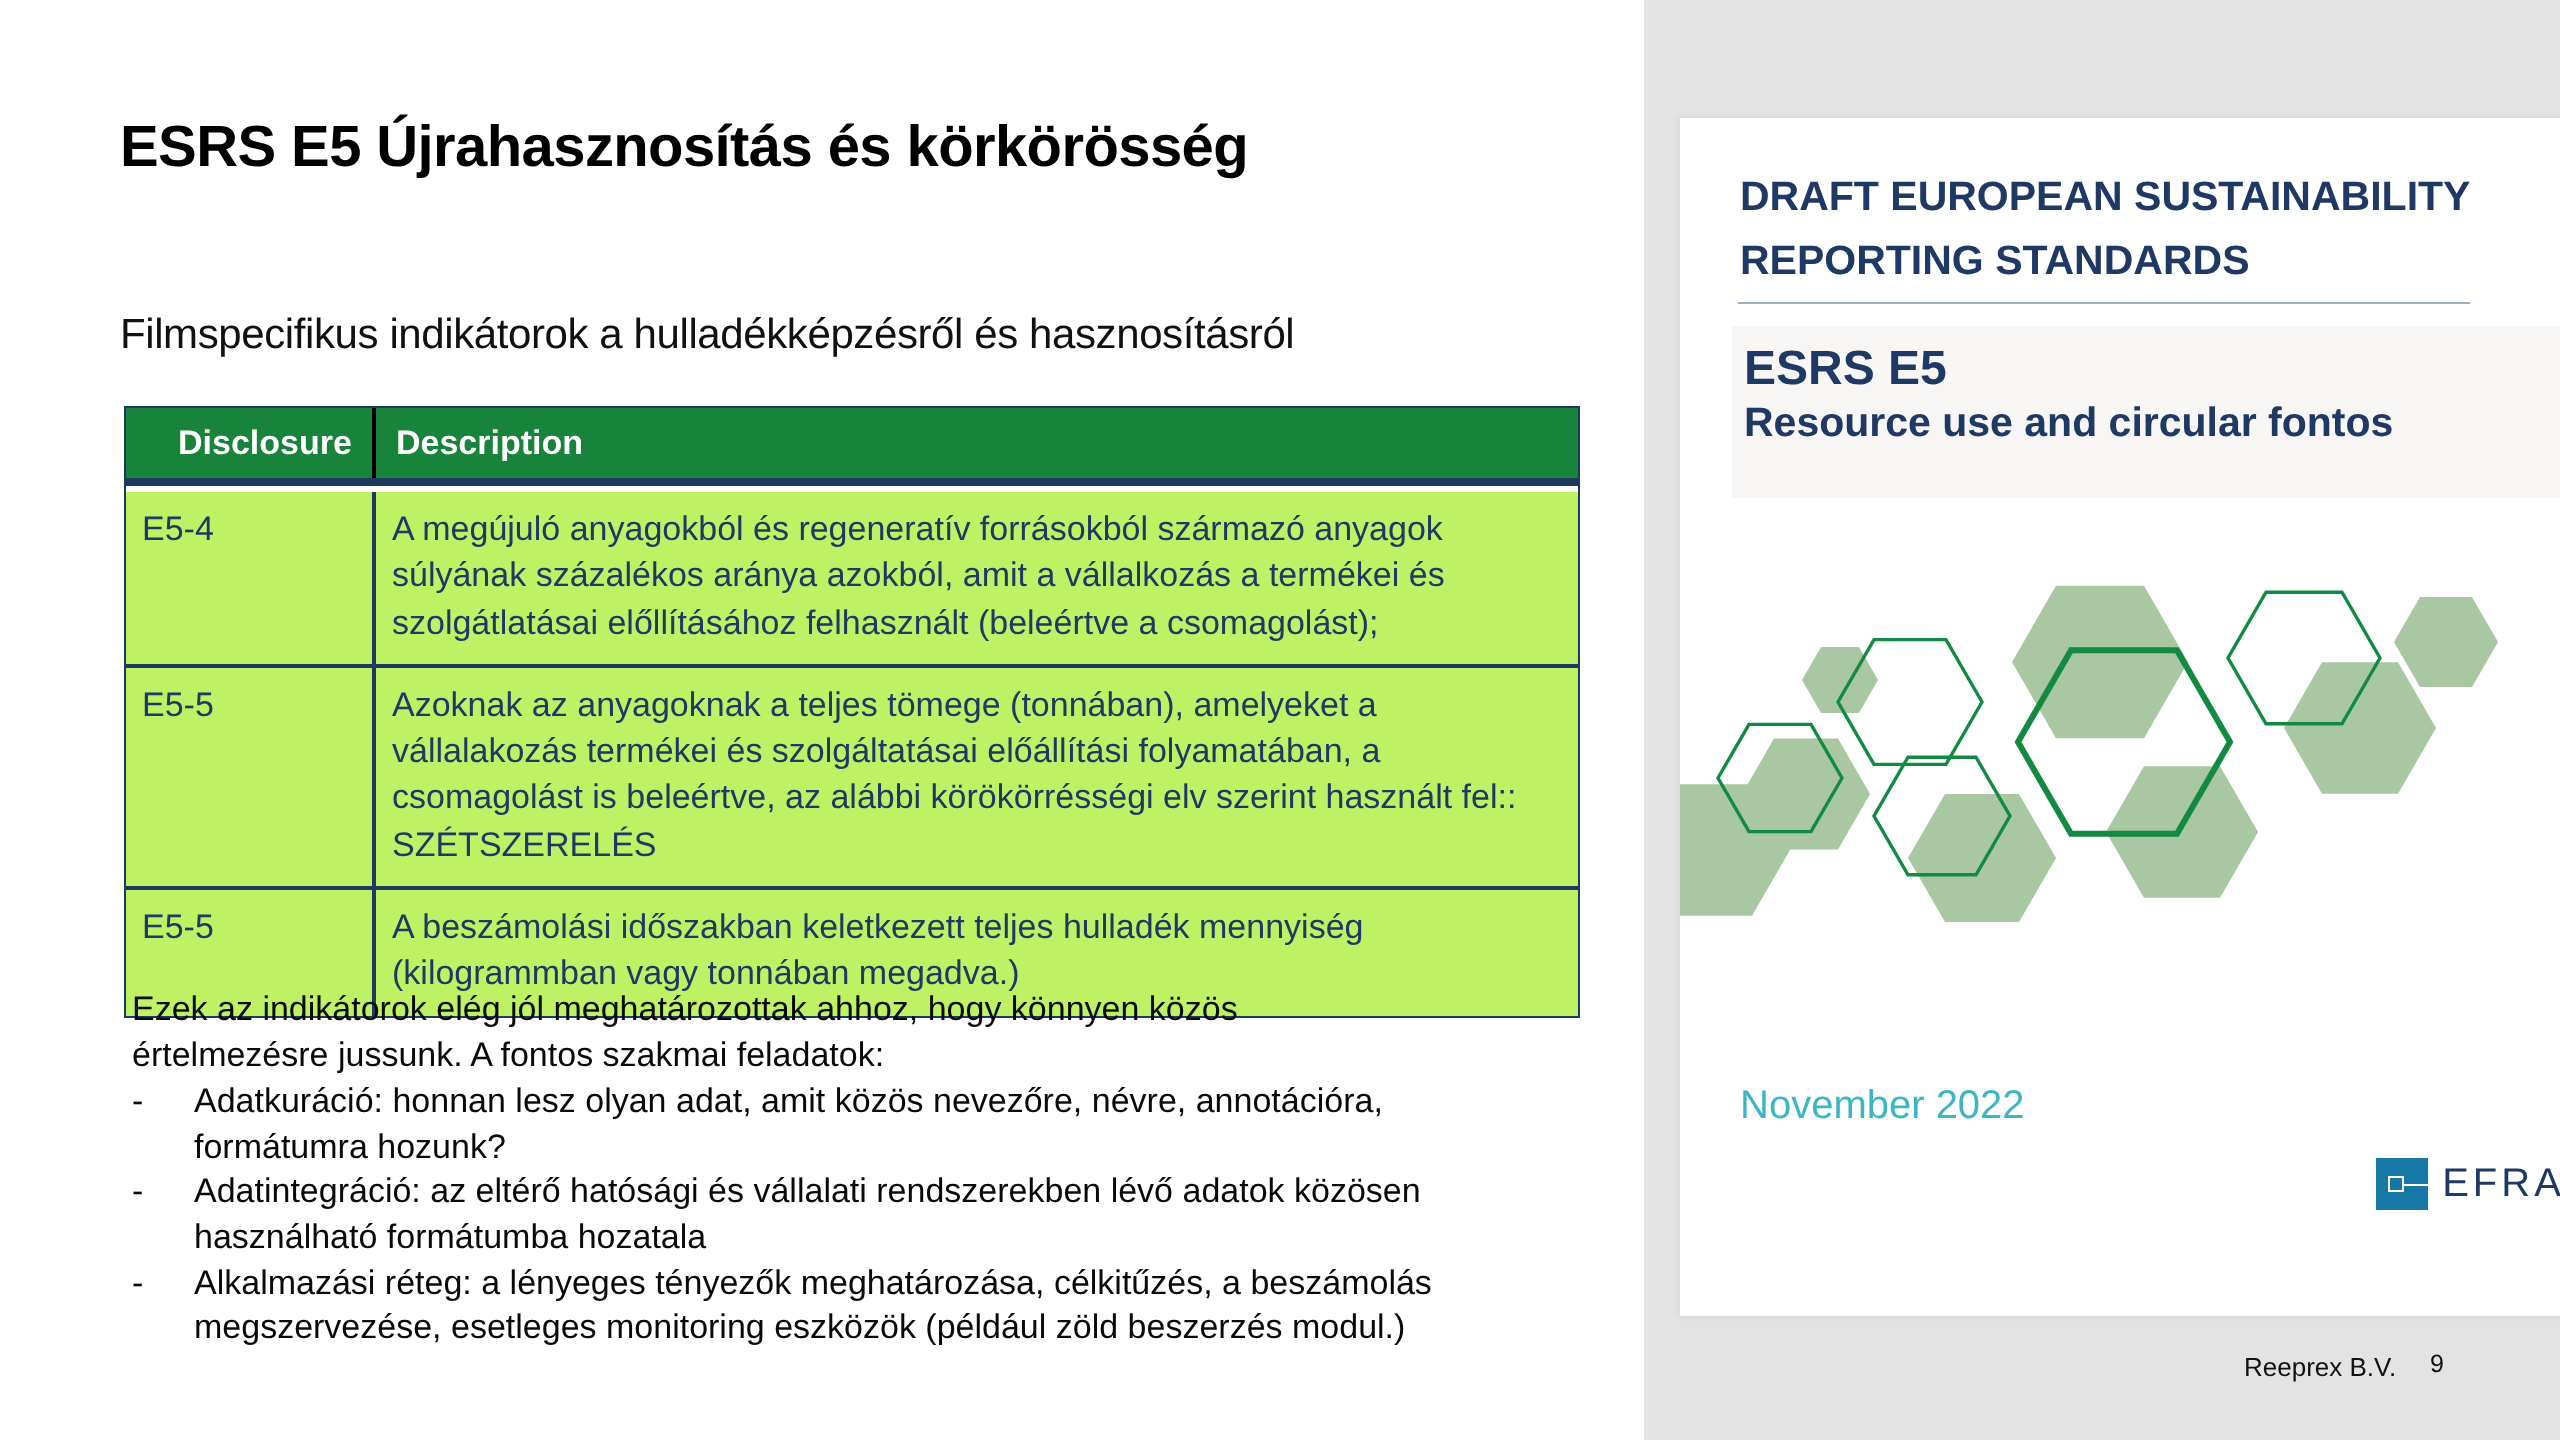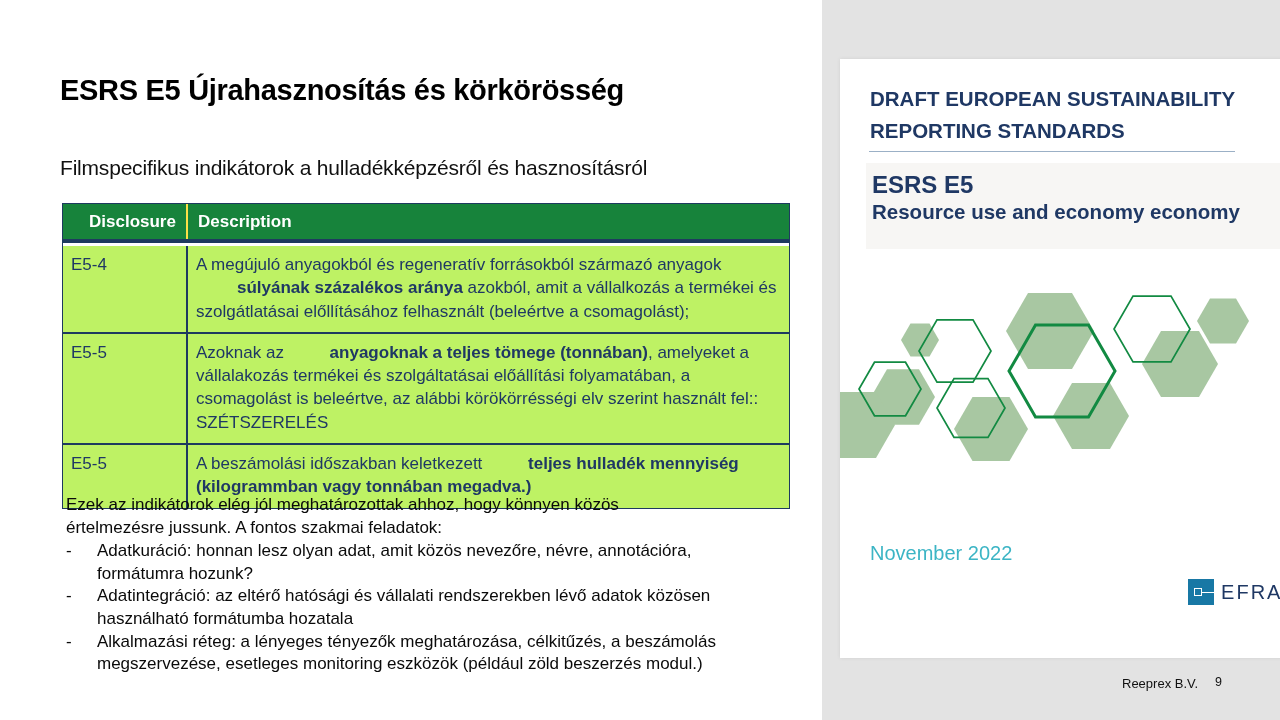--- a/index.html
+++ b/index.html
@@ -5,48 +5,48 @@
   * { margin:0; padding:0; box-sizing:border-box; }
   html,body { width:1280px; height:720px; }
   body {
     font-family:"Liberation Sans", sans-serif;
     background:#ffffff;
     position:relative;
     overflow:hidden;
   }
   
   .slide-title {
-    position:absolute; left:60px; top:74px;
+    position:absolute; left:60px; top:58px;
     font-size:29px; font-weight:bold; color:#000000; letter-spacing:-0.3px;
   }
   .slide-subtitle {
     position:absolute; left:60px; top:140px;
     font-size:21px; color:#111111; letter-spacing:-0.2px;margin-top:16px;
   }
   
   .disc-table {
     position:absolute; left:62px; top:203px; width:728px;
     border:1px solid #1E3A5F;
     font-size:17px; color:#1F3864;
   }
   .t-head { display:flex; background:#17833B; border-bottom:4px solid #1E3A5F; }
   .t-head .c1, .t-head .c2 {
     color:#ffffff; font-weight:bold; padding:8px 10px 7px 10px;
   }
-  .t-head .c1 { width:125px; border-right:2px solid #fde047;padding-left:26px; }
+  .t-head .c1 { width:125px; border-right:2px solid #000000;padding-left:26px; }
   .t-head .c2 { flex:1; }
   .t-body { border-top:3px solid #ffffff; }
   .t-row { display:flex; background:#bef264; border-top:2px solid #1E3A5F; }
   .t-row:first-child { border-top:none; }
   .t-row .c1 {
     width:125px; border-right:2px solid #1E3A5F;
     padding:7px 8px; line-height:1.36;
   }
   .t-row .c2 { flex:1; padding:7px 4px 9px 8px; line-height:1.37; }
-  .t-row .c2 b { font-weight:bold;margin-left:41px; }
+  .t-row .c2 b { font-weight:normal; }
   .t-row.h1 { min-height:76px; }
   .t-row.h2 { min-height:98px; }
   .t-row.h3 { min-height:47px; }
   
   .notes {
     position:absolute; left:66px; top:494px; width:720px;
     font-size:17px; color:#0a0a0a; line-height:1.33;
   }
   .notes-intro { max-width:600px; margin-bottom:1px; }
   .bullet { display:flex; max-width:696px; }
@@ -151,21 +151,21 @@
   </div>
 </div>
 
 <div class="sidebar"></div>
 
 <div class="cover-card">
   <div class="cover-title">DRAFT EUROPEAN SUSTAINABILITY REPORTING STANDARDS</div>
   <div class="cover-divider"></div>
   <div class="cover-band">
     <div class="cover-code">ESRS E5</div>
-    <div class="cover-sub">Resource use and economy economy</div>
+    <div class="cover-sub">Resource use and circular fontos</div>
   </div>
   <svg class="hex-svg" id="hexsvg" viewBox="0 0 423 231" preserveAspectRatio="none">
       <polygon points="254.0,82.0 232.0,120.1 188.0,120.1 166.0,82.0 188.0,43.9 232.0,43.9" fill="#A8C7A2"></polygon>
       <polygon points="409.0,72.0 396.0,94.5 370.0,94.5 357.0,72.0 370.0,49.5 396.0,49.5" fill="#A8C7A2"></polygon>
       <polygon points="378.0,115.0 359.0,147.9 321.0,147.9 302.0,115.0 321.0,82.1 359.0,82.1" fill="#A8C7A2"></polygon>
       <polygon points="99.0,91.0 89.5,107.5 70.5,107.5 61.0,91.0 70.5,74.5 89.5,74.5" fill="#A8C7A2"></polygon>
       <polygon points="95.0,148.0 79.0,175.7 47.0,175.7 31.0,148.0 47.0,120.3 79.0,120.3" fill="#A8C7A2"></polygon>
       <polygon points="188.0,180.0 169.5,212.0 132.5,212.0 114.0,180.0 132.5,148.0 169.5,148.0" fill="#A8C7A2"></polygon>
       <polygon points="289.0,167.0 270.0,199.9 232.0,199.9 213.0,167.0 232.0,134.1 270.0,134.1" fill="#A8C7A2"></polygon>
       <polygon points="55.0,176.0 36.0,208.9 -2.0,208.9 -21.0,176.0 -2.0,143.1 36.0,143.1" fill="#A8C7A2"></polygon>

